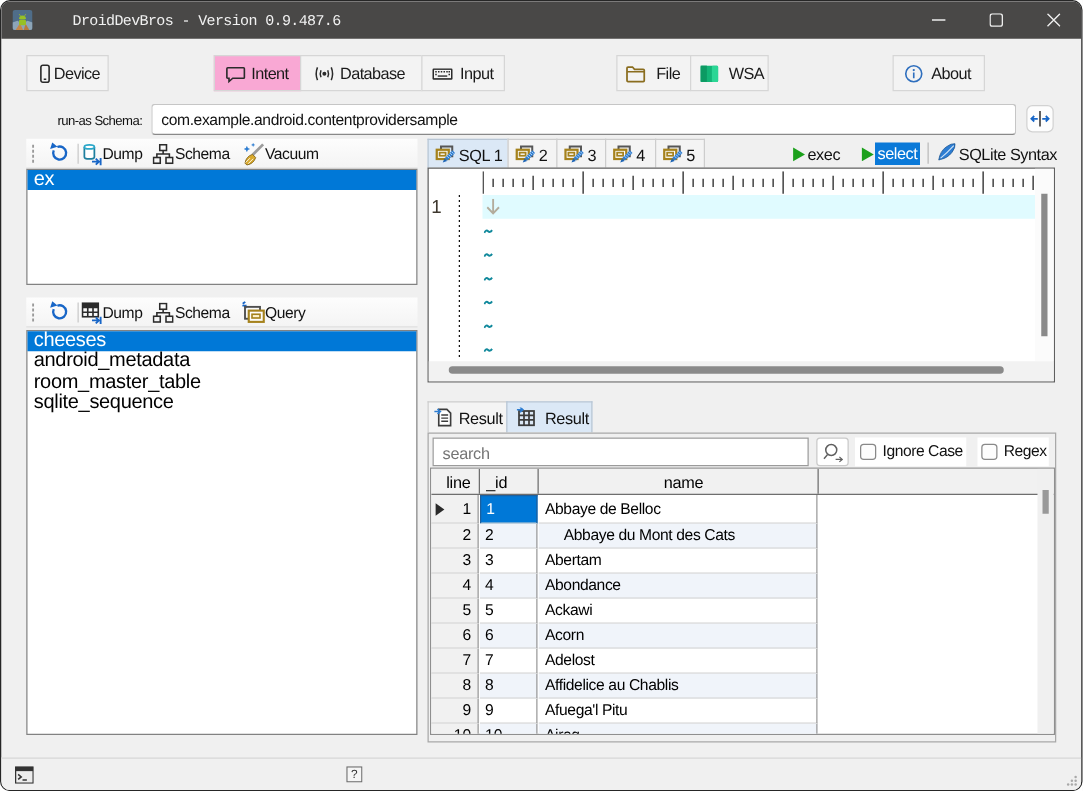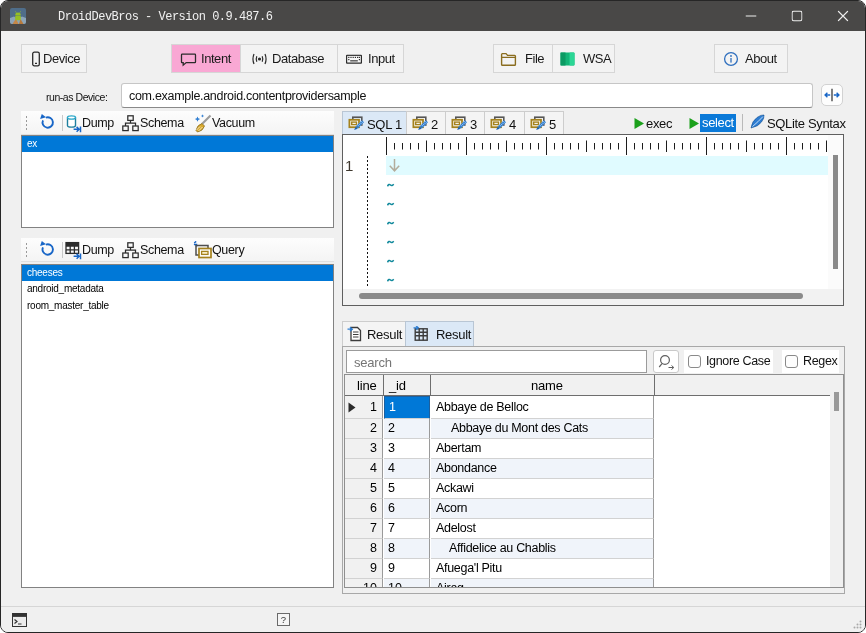--- a/index.html
+++ b/index.html
@@ -30,21 +30,21 @@
 
 .tbar { position:absolute; left:20px; width:313px; height:24px;
   background:linear-gradient(#fdfdfd,#f4f4f4); border-bottom:1px solid #e0e0e0; }
 .tbar .grip { position:absolute; left:4px; top:4px; width:3px; height:16px;
   background-image:radial-gradient(circle, #9a9a9a 36%, transparent 42%); background-size:3px 4px; }
 .tbar .sep { position:absolute; top:4px; width:1px; height:16px; background:#c9c9c9; }
 .tbar .tlbl { position:absolute; top:5px; font-size:12.5px; letter-spacing:-0.35px; color:#111; }
 
 
 .listbox { position:absolute; left:20px; width:313px; background:#fff; border:1px solid #828282; }
-.lrow { position:relative; height:16.3px; font-size:10px; letter-spacing:-0.25px; color:#000; padding-left:5px; line-height:16.3px; }
+.lrow { position:relative; height:16.3px; font-size:16px; letter-spacing:-0.25px; color:#000; padding-left:5px; line-height:16.3px; }
 .lrow.sel { background:#0078d7; color:#fff; }
 
 
 .stab { position:absolute; top:110px; height:24px; border:1px solid #cdcdcd; border-bottom:none;
   font-size:13px; letter-spacing:-0.3px; color:#111; }
 .stab .lbl { position:absolute; top:5px; }
 
 
 #editor { position:absolute; left:341px; top:133px; width:502px; height:172px; background:#fff; border:1px solid #5f5f5f; }
 #vscroll { position:absolute; right:0; top:0; width:15px; height:154px; background:#fbfbfb; }
@@ -162,21 +162,21 @@
     </div>
 <div class="mtab" style="left:713px;top:43px;width:74px;height:28.5px;background:#f3f3f3;border:1px solid #d6d6d6;z-index:2;">
       <svg width="16" height="16" viewBox="0 0 16 16" style="position:absolute;left:8px;top:6px">
    <circle cx="8" cy="8" r="6.4" fill="none" stroke="#2f6fbe" stroke-width="1.3"></circle>
    <circle cx="8" cy="5" r="0.9" fill="#2f6fbe"></circle>
    <rect x="7.35" y="7" width="1.3" height="4.6" fill="#2f6fbe"></rect>
       </svg>
       <span class="lbl" style="left:30px;top:6px">About</span>
     </div>
 
-  <span id="runas-label">run-as Device:</span>
+  <span id="runas-label">run-as Schema:</span>
   <div id="runas-input">
       <span>com.example.android.contentprovidersample</span>
     </div>
   <div id="expand-btn">
     <svg width="20" height="20" viewBox="0 0 20 20" style="position:absolute;left:0;top:0">
       <line x1="10" y1="3.8" x2="10" y2="16.2" stroke="#2b2b2b" stroke-width="1.2"></line>
       <path d="M8.2 10 H3.4 M5.4 7.8 L3.1 10 L5.4 12.2" stroke="#1866c7" stroke-width="1.4" fill="none"></path>
       <path d="M11.8 10 H16.6 M14.6 7.8 L16.9 10 L14.6 12.2" stroke="#1866c7" stroke-width="1.4" fill="none"></path>
     </svg>
   </div>
@@ -247,20 +247,21 @@
   <rect x="3" y="4.5" width="12" height="9.5" fill="none" stroke="#4e4e4e" stroke-width="1.5"></rect>
   <rect x="6" y="7.5" width="12" height="9" fill="#fdfdfd" stroke="#a5821d" stroke-width="1.7"></rect>
   <rect x="8.6" y="10.4" width="6.4" height="3" fill="#fdf3cf" stroke="#a5821d" stroke-width="1.3"></rect>
       </svg>
       <span class="tlbl" style="left:191px">Query</span>
     </div>
   <div id="list2" class="listbox" style="top:263px; height:324px;">
     <div class="lrow sel">cheeses</div>
     <div class="lrow">android_metadata</div>
     <div class="lrow">room_master_table</div>
+    <div class="lrow">sqlite_sequence</div>
   </div>
 
   <div class="stab" style="left:341px;width:65px;background:#dbe8f6;border-color:#b9c6d4">
       <svg width="17" height="16" viewBox="0 0 17 16" style="position:absolute;left:5px;top:4px">
   <rect x="4.8" y="1.2" width="9" height="7.8" fill="none" stroke="#565656" stroke-width="1.6"></rect>
   <rect x="1.4" y="3.8" width="9.6" height="7.4" fill="#fdfdfd" stroke="#a5821d" stroke-width="1.8"></rect>
   <rect x="3.7" y="6.1" width="4.8" height="2.5" fill="none" stroke="#a5821d" stroke-width="1.4"></rect>
   <path d="M13.9 4.2 L16 6.3 L10 12.4 L7.9 10.3 Z" fill="#2d7dd2"></path>
   <path d="M7.6 10.6 L9.7 12.7 L6.2 13.9 Z" fill="#1d64b5"></path>
   <path d="M13.2 5.3 L14.8 6.9 M12 6.5 L13.6 8.1 M10.8 7.7 L12.4 9.3 M9.6 8.9 L11.2 10.5" stroke="#e8f1fa" stroke-width="0.6"></path>
@@ -482,21 +483,21 @@
 <div class="abs" style="left:39px;top:104px;width:46px;height:20px;background:#fff;border-right:1px solid #9a9a9a;border-bottom:1px solid #d2d2d2;font-size:12.5px;line-height:19px;padding-left:4px;color:#000">5</div>
 <div class="abs" style="left:86px;top:104px;width:223px;height:20px;background:#fff;border-right:1px solid #9a9a9a;border-bottom:1px solid #d2d2d2;font-size:12.5px;letter-spacing:-0.3px;line-height:19px;padding-left:5px;color:#000">Ackawi</div>
 <div class="abs" style="left:0;top:124px;width:38px;height:20px;background:#f1f1f1;border-right:1px solid #9a9a9a;border-bottom:1px solid #d2d2d2;font-size:12.5px;text-align:right;line-height:19px;padding-right:5px;color:#000">6</div>
 <div class="abs" style="left:39px;top:124px;width:46px;height:20px;background:#f0f4fa;border-right:1px solid #9a9a9a;border-bottom:1px solid #d2d2d2;font-size:12.5px;line-height:19px;padding-left:4px;color:#000">6</div>
 <div class="abs" style="left:86px;top:124px;width:223px;height:20px;background:#f0f4fa;border-right:1px solid #9a9a9a;border-bottom:1px solid #d2d2d2;font-size:12.5px;letter-spacing:-0.3px;line-height:19px;padding-left:5px;color:#000">Acorn</div>
 <div class="abs" style="left:0;top:144px;width:38px;height:20px;background:#f1f1f1;border-right:1px solid #9a9a9a;border-bottom:1px solid #d2d2d2;font-size:12.5px;text-align:right;line-height:19px;padding-right:5px;color:#000">7</div>
 <div class="abs" style="left:39px;top:144px;width:46px;height:20px;background:#fff;border-right:1px solid #9a9a9a;border-bottom:1px solid #d2d2d2;font-size:12.5px;line-height:19px;padding-left:4px;color:#000">7</div>
 <div class="abs" style="left:86px;top:144px;width:223px;height:20px;background:#fff;border-right:1px solid #9a9a9a;border-bottom:1px solid #d2d2d2;font-size:12.5px;letter-spacing:-0.3px;line-height:19px;padding-left:5px;color:#000">Adelost</div>
 <div class="abs" style="left:0;top:164px;width:38px;height:20px;background:#f1f1f1;border-right:1px solid #9a9a9a;border-bottom:1px solid #d2d2d2;font-size:12.5px;text-align:right;line-height:19px;padding-right:5px;color:#000">8</div>
 <div class="abs" style="left:39px;top:164px;width:46px;height:20px;background:#f0f4fa;border-right:1px solid #9a9a9a;border-bottom:1px solid #d2d2d2;font-size:12.5px;line-height:19px;padding-left:4px;color:#000">8</div>
-<div class="abs" style="left:86px;top:164px;width:223px;height:20px;background:#f0f4fa;border-right:1px solid #9a9a9a;border-bottom:1px solid #d2d2d2;font-size:12.5px;letter-spacing:-0.3px;line-height:19px;padding-left:18px;color:#000">Affidelice au Chablis</div>
+<div class="abs" style="left:86px;top:164px;width:223px;height:20px;background:#f0f4fa;border-right:1px solid #9a9a9a;border-bottom:1px solid #d2d2d2;font-size:12.5px;letter-spacing:-0.3px;line-height:19px;padding-left:5px;color:#000">Affidelice au Chablis</div>
 <div class="abs" style="left:0;top:184px;width:38px;height:20px;background:#f1f1f1;border-right:1px solid #9a9a9a;border-bottom:1px solid #d2d2d2;font-size:12.5px;text-align:right;line-height:19px;padding-right:5px;color:#000">9</div>
 <div class="abs" style="left:39px;top:184px;width:46px;height:20px;background:#fff;border-right:1px solid #9a9a9a;border-bottom:1px solid #d2d2d2;font-size:12.5px;line-height:19px;padding-left:4px;color:#000">9</div>
 <div class="abs" style="left:86px;top:184px;width:223px;height:20px;background:#fff;border-right:1px solid #9a9a9a;border-bottom:1px solid #d2d2d2;font-size:12.5px;letter-spacing:-0.3px;line-height:19px;padding-left:5px;color:#000">Afuega'l Pitu</div>
 <div class="abs" style="left:0;top:204px;width:38px;height:20px;background:#f1f1f1;border-right:1px solid #9a9a9a;border-bottom:1px solid #d2d2d2;font-size:12.5px;text-align:right;line-height:19px;padding-right:5px;color:#000">10</div>
 <div class="abs" style="left:39px;top:204px;width:46px;height:20px;background:#f0f4fa;border-right:1px solid #9a9a9a;border-bottom:1px solid #d2d2d2;font-size:12.5px;line-height:19px;padding-left:4px;color:#000">10</div>
 <div class="abs" style="left:86px;top:204px;width:223px;height:20px;background:#f0f4fa;border-right:1px solid #9a9a9a;border-bottom:1px solid #d2d2d2;font-size:12.5px;letter-spacing:-0.3px;line-height:19px;padding-left:5px;color:#000">Airag</div>
     <div style="position:absolute;right:0;top:0;bottom:0;width:13px;background:#f0f0f0"></div>
     <div style="position:absolute;right:4px;top:17px;width:5px;height:19px;background:#999"></div>
   </div>
 

